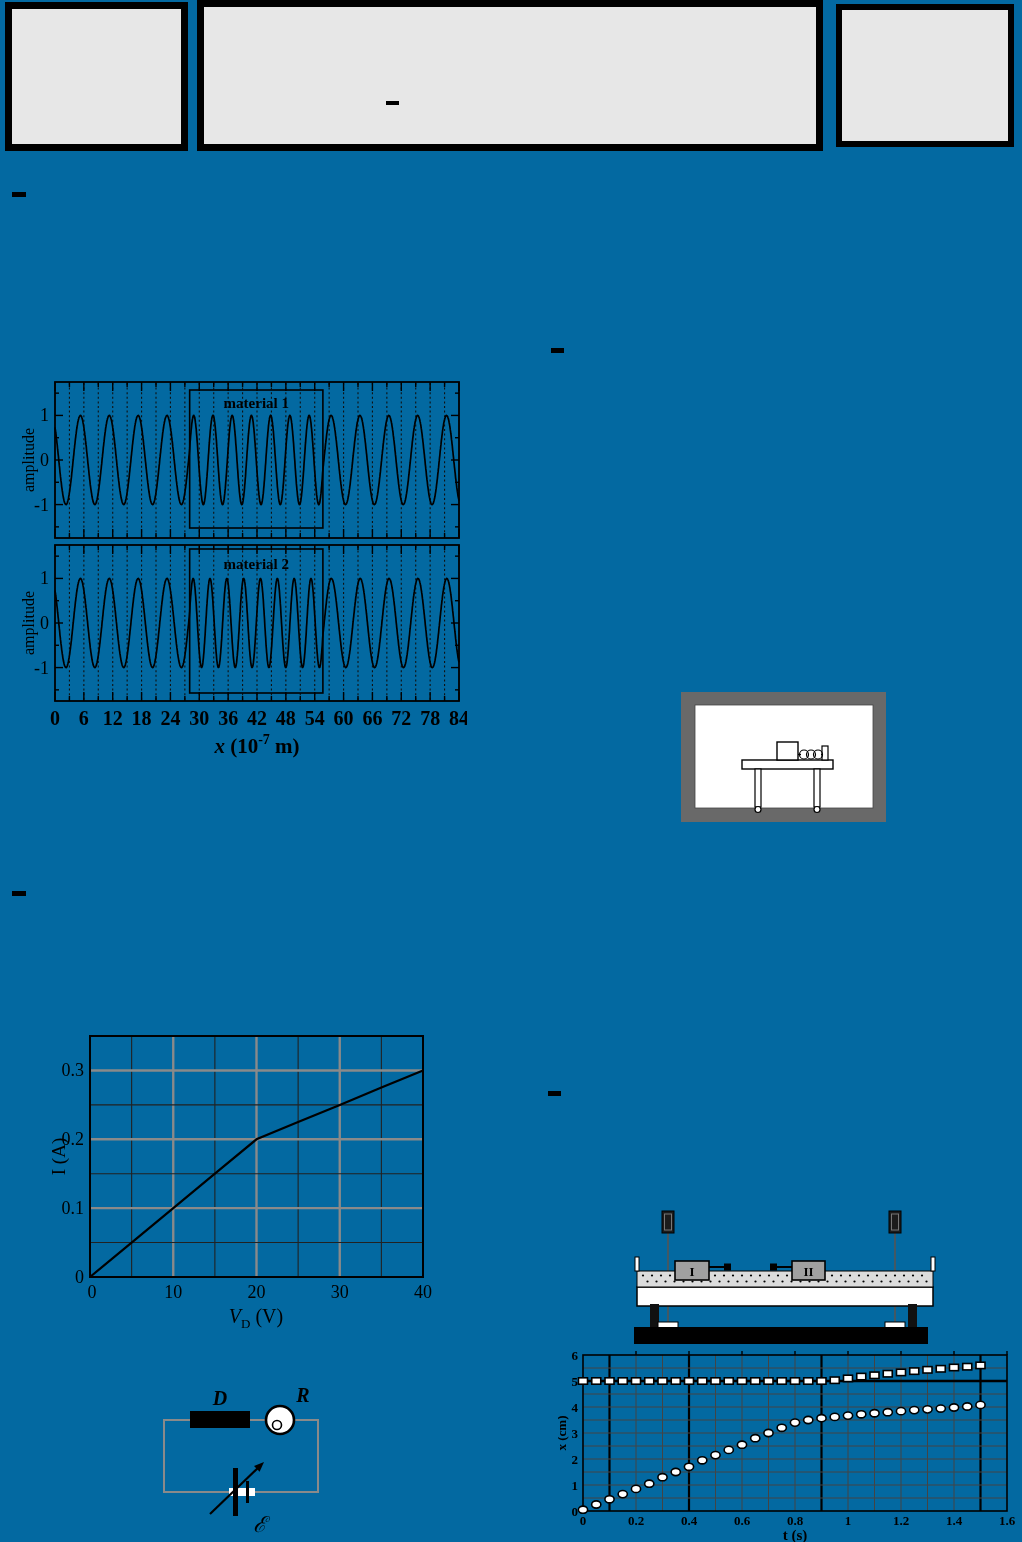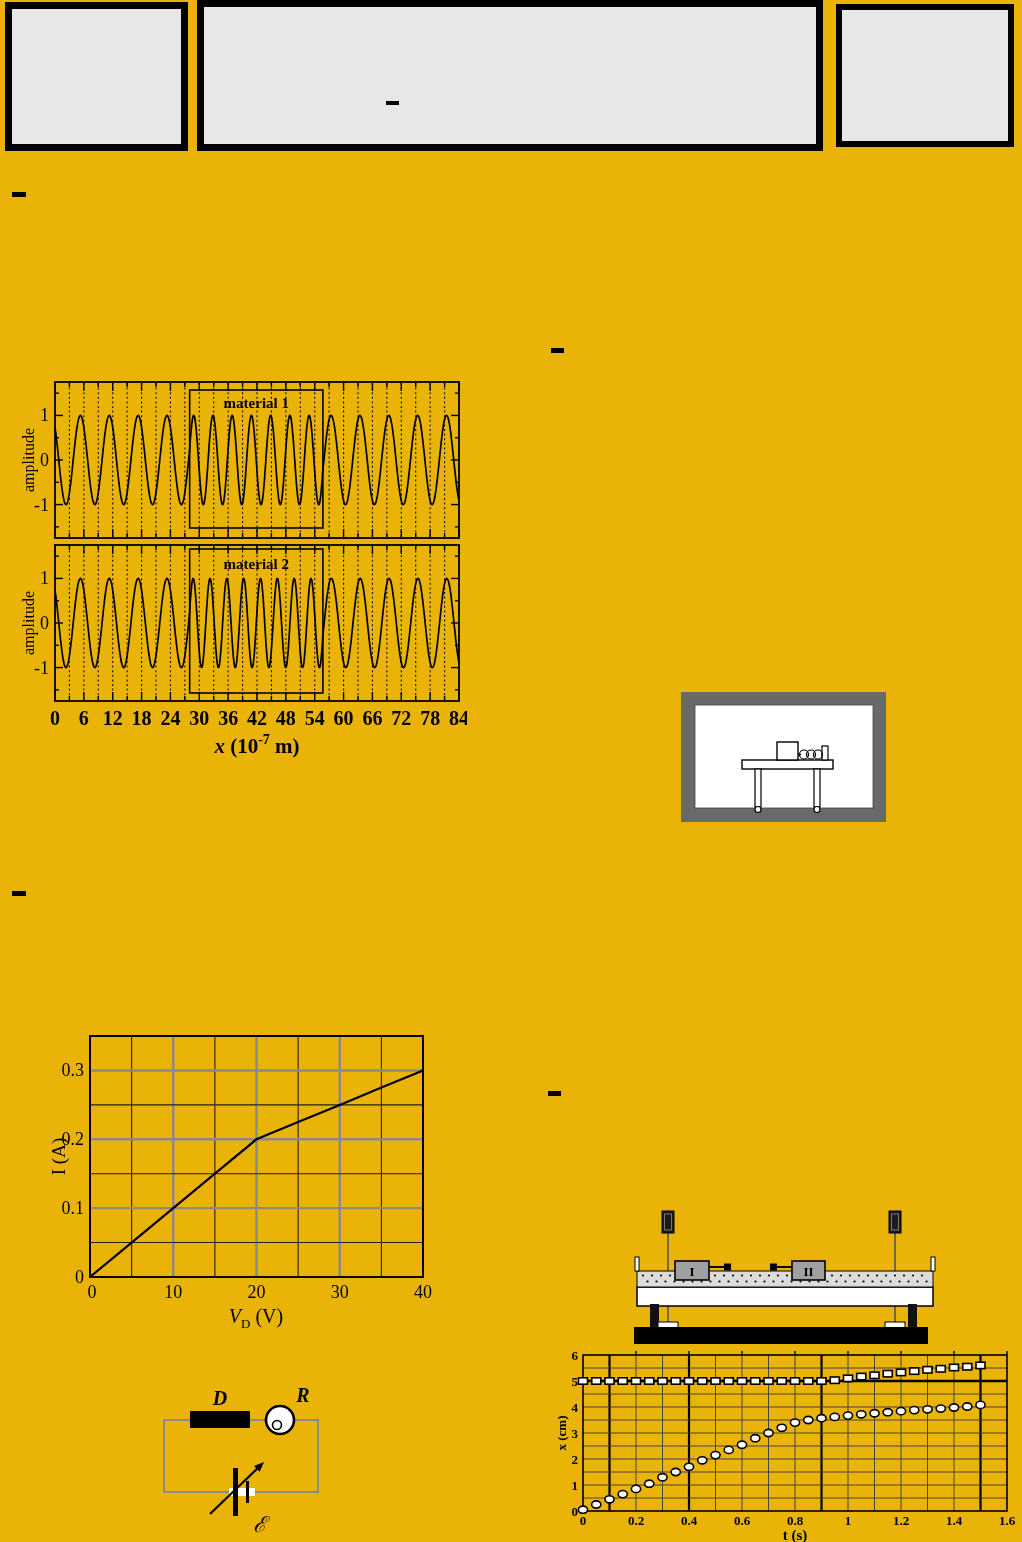--- a/index.html
+++ b/index.html
@@ -1,16 +1,16 @@
 <!DOCTYPE html>
 <html><head>
 <meta charset="utf-8">
 <style>
   html,body{margin:0;padding:0;background:#fff;}
-  .page{position:relative;width:1022px;height:1542px;background:#eab308;overflow:hidden;
+  .page{position:relative;width:1022px;height:1542px;background:#0369a1;overflow:hidden;
         font-family:"Liberation Serif", serif;}
   .hdr-box{position:absolute;box-sizing:border-box;border:7px solid #000;background:#e7e7e7;}
   .box1{left:5px;top:2px;width:183px;height:149px;}
   .box2{left:197px;top:0px;width:626px;height:151px;}
   .box3{left:836px;top:4px;width:178px;height:143px;border-width:6px;}
   .dash{position:absolute;background:#000;height:5px;width:14px;}
   .dash-box2{left:386px;top:101px;height:4px;width:13px;}
   .dash-1{left:12px;top:192px;}
   .dash-2{left:551px;top:348px;width:13px;}
   .dash-3{left:12px;top:891px;}

